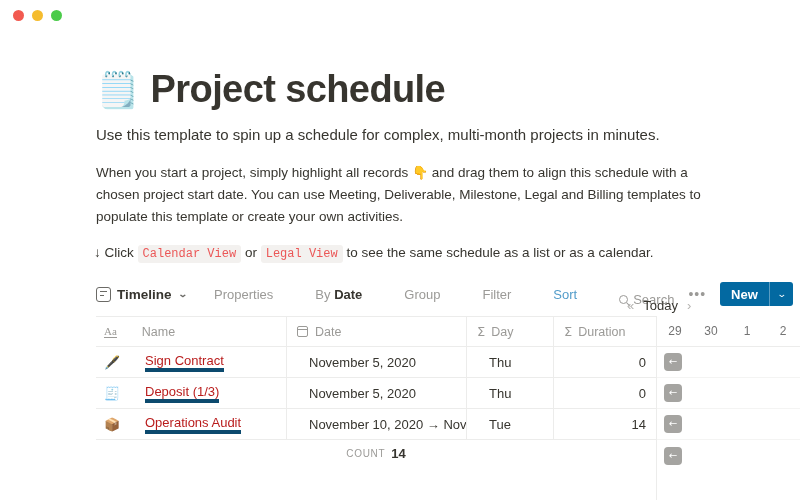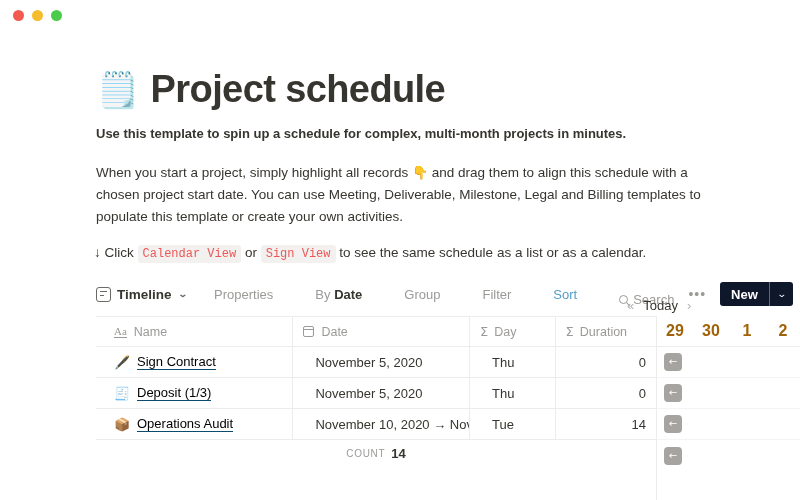--- a/index.html
+++ b/index.html
@@ -70,22 +70,22 @@
     color: #37352f;
     letter-spacing: -0.6px;
     line-height: 1;
   }
 
   .lede {
     position: absolute;
     top: 90px;
     left: 96px;
     width: 620px;
-    font-size: 13px;
-    font-weight: bold;
+    font-size: 15px;
+    font-weight: normal;
     color: #37352f;
     line-height: 1.5;
   }
 
   .para {
     position: absolute;
     top: 128px;
     left: 96px;
     width: 615px;
     font-size: 13.5px;
@@ -198,21 +198,21 @@
   .dots-btn {
     font-size: 14px;
     color: #9b9a97;
     letter-spacing: 1px;
     cursor: pointer;
     line-height: 1;
   }
   .new-btn {
     display: flex;
     align-items: stretch;
-    background: #0f172a;
+    background: #0369a1;
     border-radius: 3px;
     height: 24px;
     overflow: hidden;
     cursor: pointer;
   }
   .new-btn .lbl {
     color: #ffffff;
     font-size: 13px;
     font-weight: bold;
     padding: 0 11px;
@@ -240,21 +240,21 @@
     left: 96px;
     width: 560px;
   }
   .thead, .trow {
     display: flex;
     align-items: center;
     height: 31px;
     border-bottom: 1px solid #ececeb;
   }
   .thead { border-top: 1px solid #ececeb; }
-  .c-name     { width: 190px; padding-left: 8px; display: flex; align-items: center; gap: 7px; margin-left: 10px; }
+  .c-name     { width: 190px; padding-left: 8px; display: flex; align-items: center; gap: 25px; }
   .c-date     { width: 180px; padding-left: 10px; border-left: 1px solid #ececeb; height: 31px; display: flex; align-items: center; gap: 7px; overflow: hidden; }
   .c-day      { width: 87px;  padding-left: 10px; border-left: 1px solid #ececeb; height: 31px; display: flex; align-items: center; gap: 6px; }
   .c-duration { width: 103px; padding-left: 10px; padding-right: 10px; border-left: 1px solid #ececeb; height: 31px; display: flex; align-items: center; gap: 6px; }
 
   .thead .c-duration { justify-content: flex-start; }
   .trow  .c-duration { justify-content: flex-end; }
 
   .th-label {
     font-size: 12.5px;
     color: #9b9a97;
@@ -286,22 +286,22 @@
   .ico-sigma {
     font-size: 13px;
     color: #9b9a97;
     line-height: 1;
     font-family: "DejaVu Sans", sans-serif;
   }
 
   .row-emoji { font-size: 13px; line-height: 1; flex: none; width: 16px; text-align: center; }
   .row-name {
     font-size: 13px;
-    color: #000000;
-    border-bottom: 1px solid #0c4a6e;
+    color: #b91c1c;
+    border-bottom: 4px solid #0c4a6e;
     white-space: nowrap;
   }
   .cell-text {
     font-size: 13px;
     color: #37352f;
     white-space: nowrap;
     margin-left: 12px;
   }
   .cell-num {
     font-size: 13px;
@@ -364,23 +364,22 @@
     width: 144px;
     height: 31px;
     display: flex;
     border-bottom: 1px solid #ececeb;
   }
   .tl-date {
     width: 36px;
     display: flex;
     align-items: center;
     justify-content: center;
-    font-size: 16px;
-    color: #a16207;
-    font-weight: bold;
+    font-size: 12px;
+    color: #737373;
   }
   .tl-rows { position: absolute; top: 31px; left: 0; width: 144px; }
   .tl-row {
     height: 31px;
     border-bottom: 1px solid #f4f4f3;
     display: flex;
     align-items: center;
     padding-left: 7px;
   }
   .tl-row.no-border { border-bottom: none; }
@@ -425,21 +424,21 @@
 
     <div class="para">
       <span>When you start a project, simply highlight all records </span><span class="inline-emoji">👇</span><span> and drag them to align this schedule with a chosen project start date. You can use Meeting, Deliverable, Milestone, Legal and Billing templates to populate this template or create your own activities.</span>
     </div>
 
     <div class="click-line">
       <span>↓</span>
       <span>Click</span>
       <span class="code">Calendar View</span>
       <span>or</span>
-      <span class="code">Sign View</span>
+      <span class="code">Legal View</span>
       <span>to see the same schedule as a list or as a calendar.</span>
     </div>
 
     <div class="toolbar">
       <div class="view-tab">
         <span class="view-icon"></span>
         <span>Timeline</span>
         <span class="chev">⌄</span>
       </div>
 

